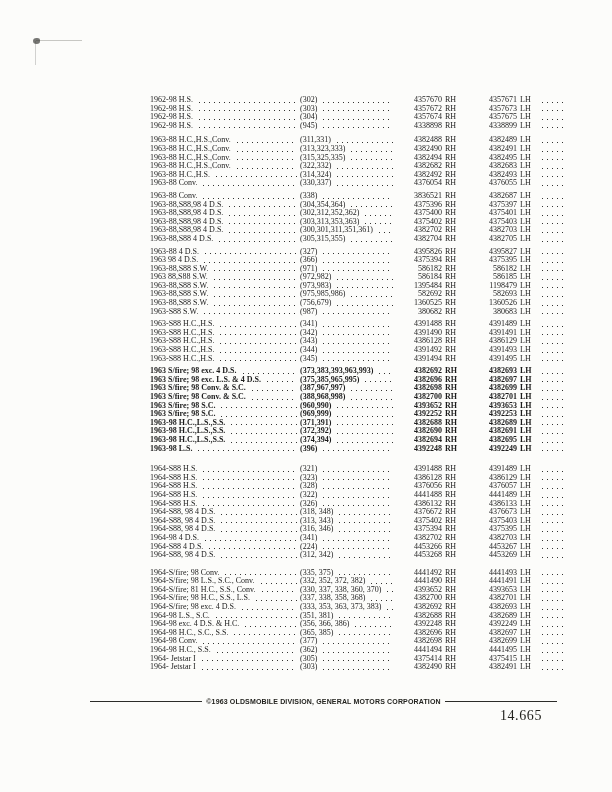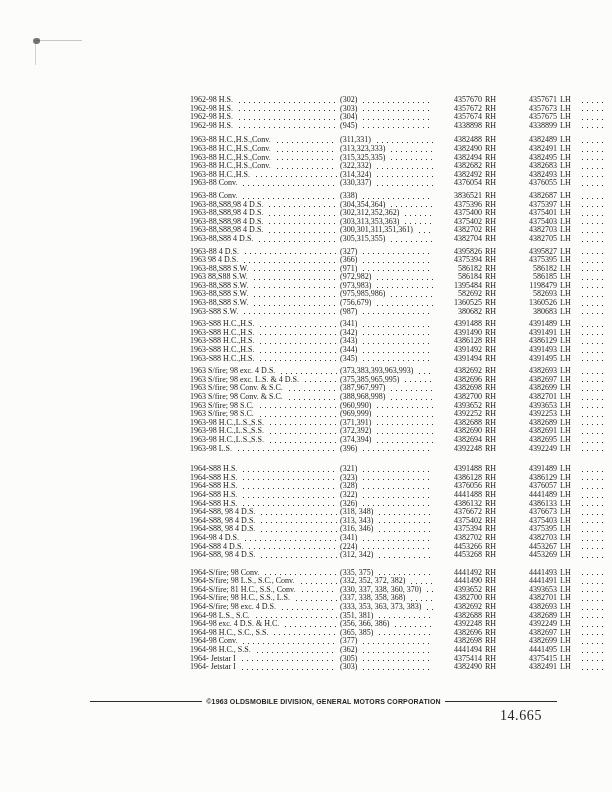--- a/index.html
+++ b/index.html
@@ -9,23 +9,23 @@
     font-family:"Liberation Serif", serif; color:#1b1b1b;
   }
   
   .corner-blob { position:absolute; left:33px; top:38px; width:7px; height:6px;
     background:#4a4a46; border-radius:50% 40% 45% 50%; opacity:.75; }
   .edge-top { position:absolute; left:36px; top:40px; width:46px; height:1px; background:rgba(60,60,55,.28); }
   .edge-left { position:absolute; left:35px; top:41px; width:1px; height:24px; background:rgba(60,60,55,.22); }
 
   
   .list { position:absolute; left:150px; top:96px; width:410px; }
-  .group { margin-bottom:4px;margin-left:40px; }
+  .group { margin-bottom:4px; }
   .list .group:nth-child(1) { margin-bottom:6px; }
-  .list .group:nth-child(6) { margin-bottom:12px; }
+  .list .group:nth-child(6) { margin-bottom:12px;font-weight:bold; }
   .list .group:nth-child(7) { margin-bottom:9px; }
   .row { display:flex; align-items:baseline; height:8.6px; font-size:8px; line-height:8.6px; white-space:nowrap; }
   .model-wrap { flex:0 0 150px; display:flex; min-width:0; }
   .codes-wrap { flex:0 0 96px; display:flex; min-width:0; }
   .model, .codes { white-space:nowrap; }
   .leader { flex:1 1 auto; min-width:0; align-self:flex-end; height:3px; margin:0 3px 1px 4px;
     background-image:radial-gradient(circle, #333331 0.9px, rgba(0,0,0,0) 1px);
     background-size:5px 3px; background-repeat:repeat-x; background-position:left bottom; }
   .trail { flex:0 0 26px; align-self:flex-end; height:3px; margin:0 0 1px 4px;
     background-image:radial-gradient(circle, #333331 0.9px, rgba(0,0,0,0) 1px);

